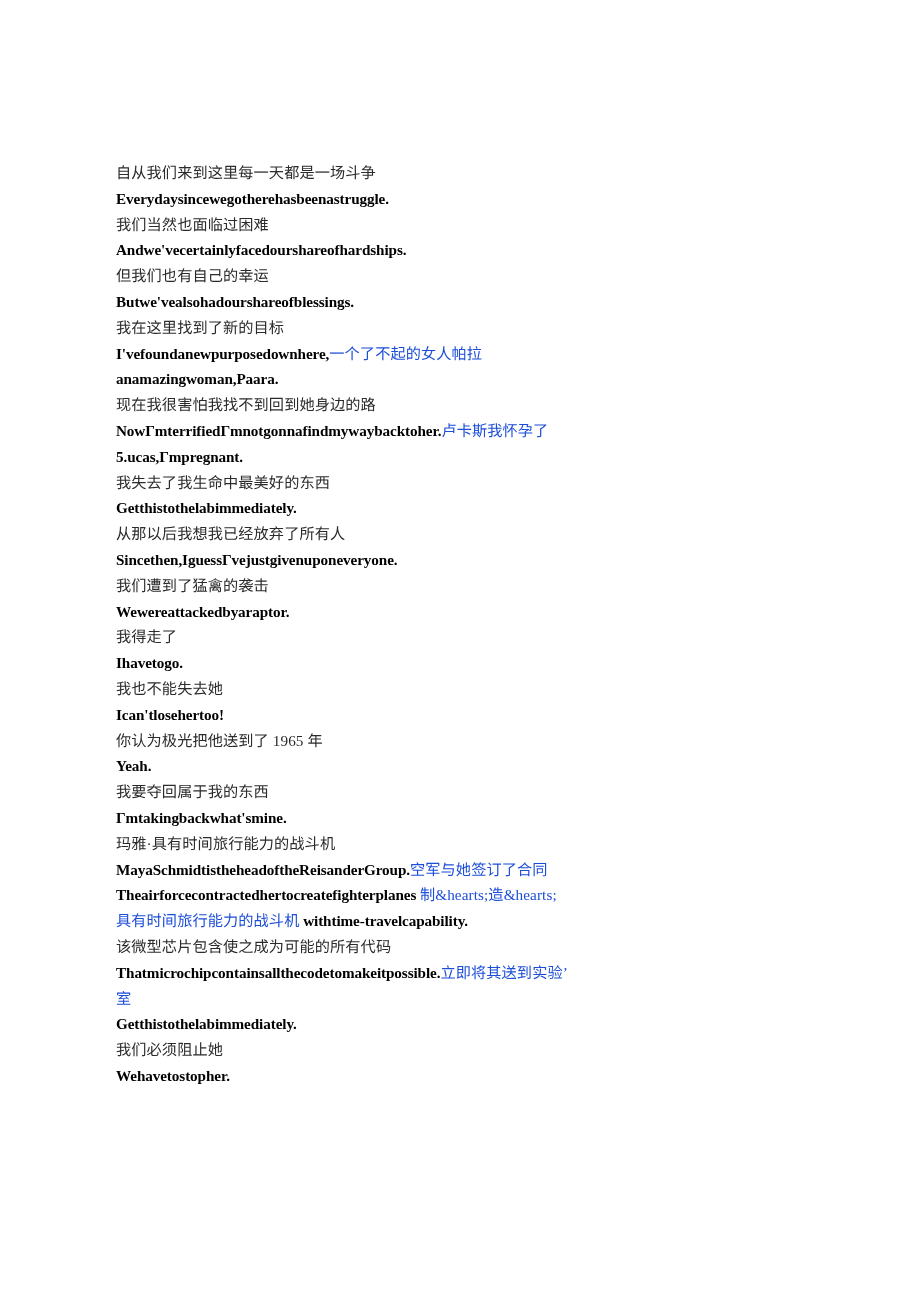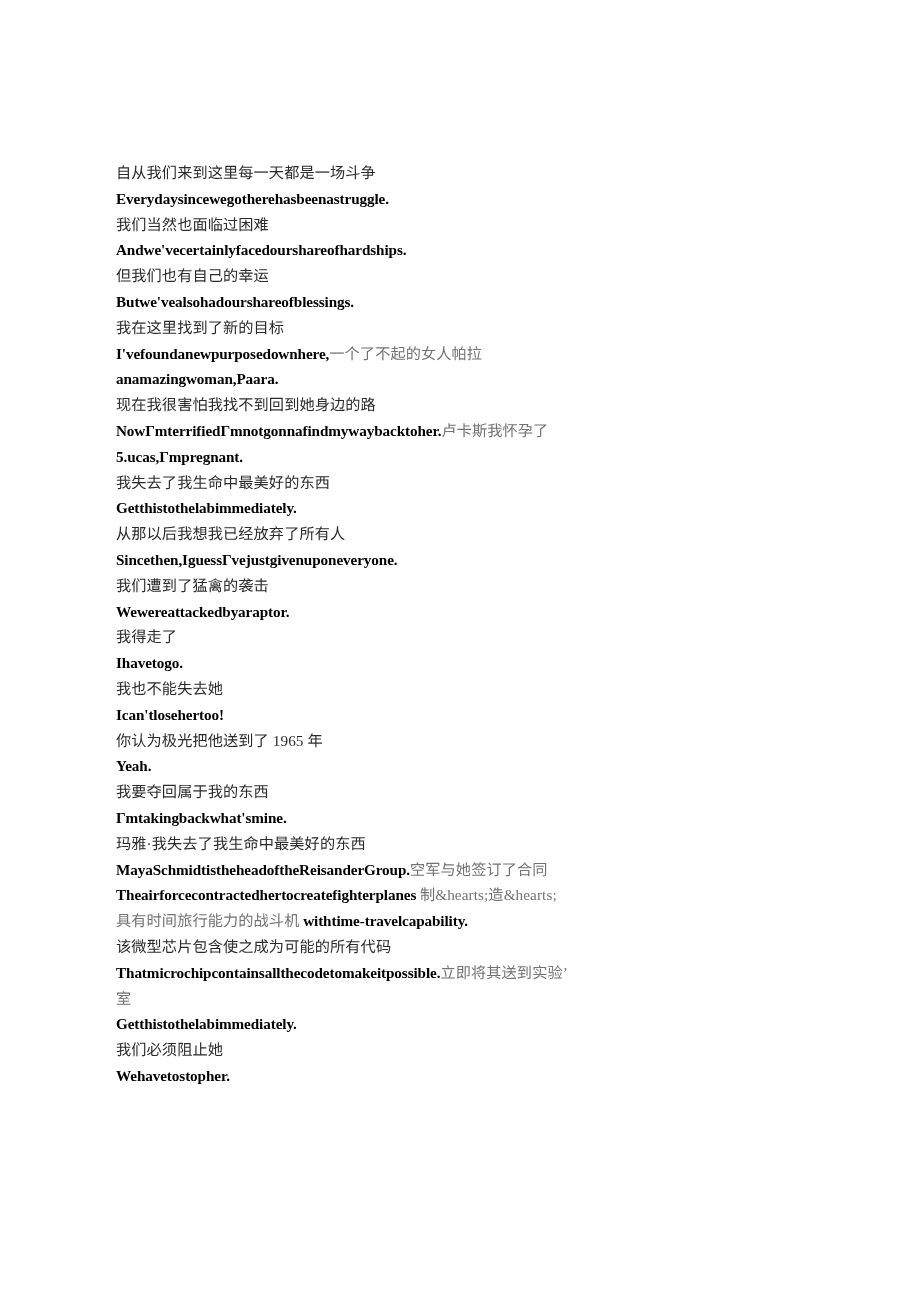--- a/index.html
+++ b/index.html
@@ -61,21 +61,21 @@
   .line.en {
     font-family: "Liberation Serif", "DejaVu Serif", serif;
     font-weight: 700;
     color: #000000;
     letter-spacing: -0.1px;
   }
 
   
   .line.en .zh-run {
     font-weight: 400;
-    color: #737373;
+    color: #1d4ed8;
     letter-spacing: 0.1px;
   }
 </style>
 </head>
 <body>
 
 <div id="page">
   <div id="transcript">
 
     <div class="cue">
@@ -137,21 +137,21 @@
     <div class="cue">
       <p class="line en">Yeah.</p>
     </div>
 
     <div class="cue">
       <p class="line zh">我要夺回属于我的东西</p>
       <p class="line en">Γmtakingbackwhat'smine.</p>
     </div>
 
     <div class="cue">
-      <p class="line zh">玛雅·我失去了我生命中最美好的东西</p>
+      <p class="line zh">玛雅·具有时间旅行能力的战斗机</p>
       <p class="line en"><span class="en-run">MayaSchmidtistheheadoftheReisanderGroup.</span><span class="zh-run">空军与她签订了合同</span></p>
       <p class="line en"><span class="en-run">Theairforcecontractedhertocreatefighterplanes </span><span class="zh-run">制&amp;hearts;造&amp;hearts;具有时间旅行能力的战斗机</span><span class="en-run"> withtime-travelcapability.</span></p>
     </div>
 
     <div class="cue">
       <p class="line zh">该微型芯片包含使之成为可能的所有代码</p>
       <p class="line en"><span class="en-run">Thatmicrochipcontainsallthecodetomakeitpossible.</span><span class="zh-run">立即将其送到实验’ 室</span></p>
       <p class="line en">Getthistothelabimmediately.</p>
     </div>
 

